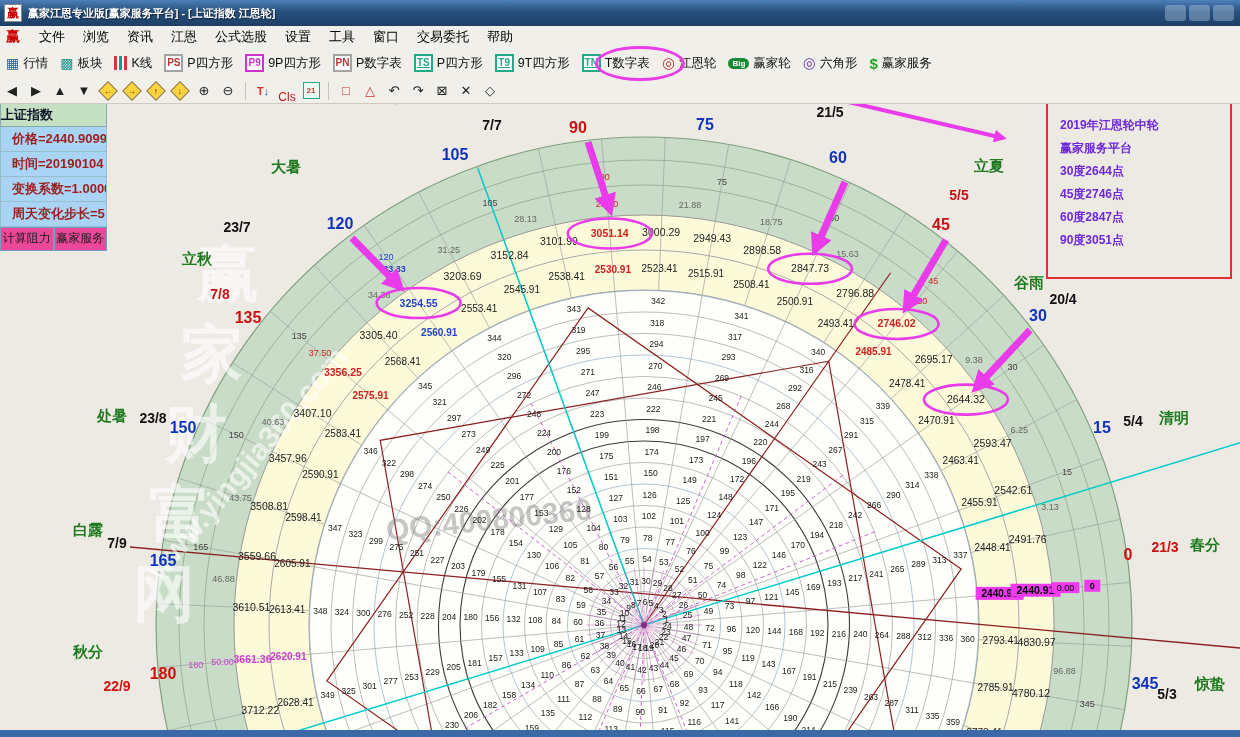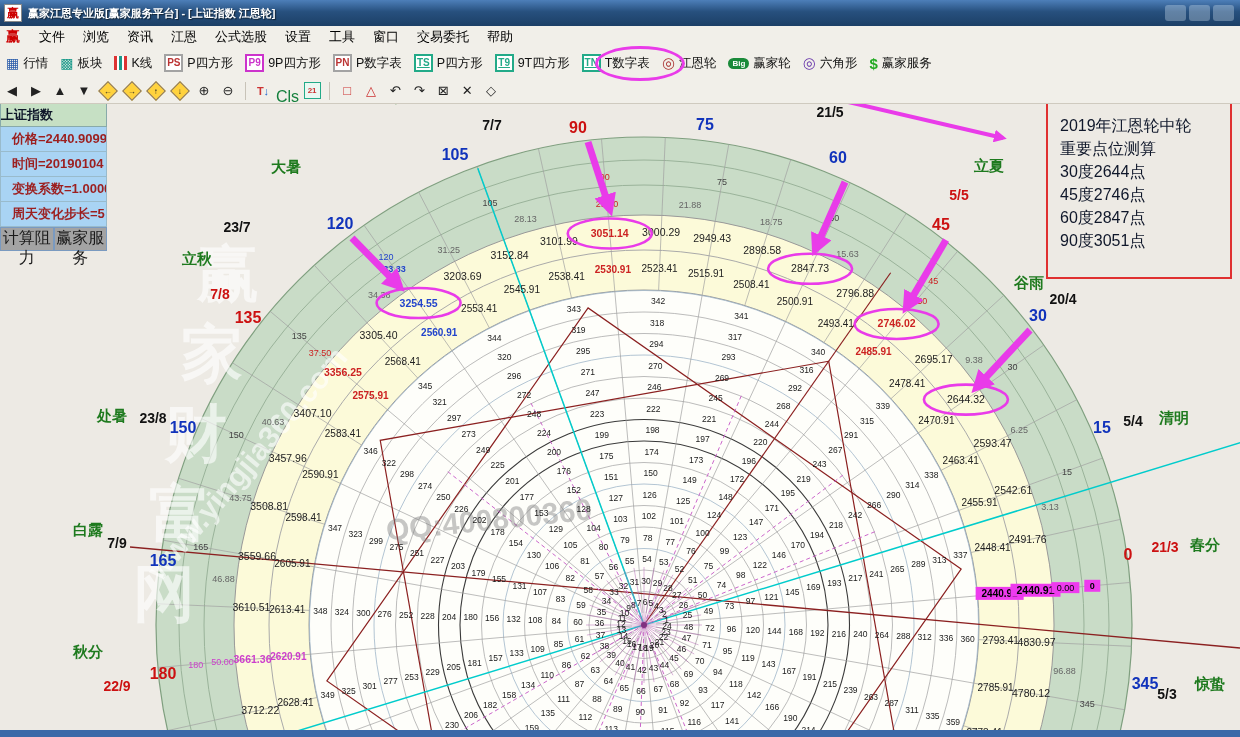--- a/index.html
+++ b/index.html
@@ -33,39 +33,39 @@
   .ihex{color:#63a;font-size:15px;font-weight:bold;}
   .idol{color:#2a2;font-size:15px;font-weight:bold;}
   .toolbar2{position:absolute;top:78px;left:0;width:1240px;height:25px;background:#F1EFE9;
     border-bottom:1px solid #cfcabf;display:flex;align-items:center;z-index:20;}
   .tb2-item{min-width:22px;height:20px;display:flex;align-items:center;justify-content:center;
     color:#222;font-size:13px;margin:0 1px;}
   .tb2-sep{width:1px;height:18px;background:#c8c3b8;margin:0 5px;}
   .dia{width:12px;height:12px;background:#ffd23e;border:1px solid #876;transform:rotate(45deg);
     display:flex;align-items:center;justify-content:center;}
   .dia span{transform:rotate(-45deg);font-size:8px;color:#222;font-weight:bold;}
-  .red{color:#c33;} .cls{font-size:16px;color:#15803d;margin-top:12px;}
+  .red{color:#c33;} .cls{font-size:12px;color:#b91c1c;margin-top:12px;}
   .cal{width:15px;height:15px;border:1px solid #2a8;background:#eaf8f2;color:#c33;font-size:8px;
     line-height:15px;text-align:center;font-weight:bold;}
   .tsort b{color:#c33;font-size:11px;} .tsort i{color:#26c;font-style:normal;font-size:11px;}
   
   #wheelsvg{position:absolute;top:0;left:0;z-index:10;pointer-events:none;}
   
   .panel{position:absolute;top:103px;left:0;width:107px;z-index:15;font-size:13px;}
   .panel .ptitle{background:#C6E0C4;border:1px solid #8aa;color:#0f172a;text-align:left;
     font-weight:bold;height:22px;line-height:22px;}
   .panel .prow{background:#A9D4F4;border:1px solid #9bc;border-top:none;color:#9c1f1f;
     font-weight:bold;height:24px;line-height:24px;white-space:nowrap;overflow:hidden;padding-left:11px;}
   .panel .pbtns{display:flex;}
-  .panel .pbtn{flex:1;background:#a3a3a3;border:1px solid #7a9ac0;color:#1a1a1a;font-size:16px;
+  .panel .pbtn{flex:1;background:#ec4899;border:1px solid #7a9ac0;color:#1a1a1a;font-size:12px;
     height:22px;line-height:20px;text-align:center;}
   
   .redbox{position:absolute;left:1046px;top:88px;width:186px;height:191px;border:2px solid #E03030;
     z-index:14;padding:24px 0 0 12px;box-sizing:border-box;}
-  .redbox div{color:#0f172a;font-size:16px;font-weight:normal;line-height:23px;white-space:nowrap;}
+  .redbox div{color:#6d28d9;font-size:12px;font-weight:bold;line-height:23px;white-space:nowrap;}
   
   .tb-ellipse{position:absolute;left:595px;top:46px;width:84px;height:29px;border:3px solid #E93BE9;
     border-radius:50%;z-index:25;pointer-events:none;}
   .bottombar{position:absolute;left:0;top:730px;width:1240px;height:7px;background:#3b69a8;z-index:18;}
 </style>
 </head>
 <body>
 
 <div class="titlebar">
   <span class="appicon">赢</span>
@@ -783,20 +783,20 @@
       <div class="prow">周天变化步长=5</div>
     </div>
   <div class="pbtns">
     <div class="pbtn">计算阻力</div>
     <div class="pbtn">赢家服务</div>
   </div>
 </div>
 
 <div class="redbox" id="redbox">
     <div>2019年江恩轮中轮</div>
-    <div>重要点位测算</div>
+    <div>赢家服务平台</div>
     <div>30度2644点</div>
     <div>45度2746点</div>
     <div>60度2847点</div>
     <div>90度3051点</div>
   </div>
 <div class="tb-ellipse"></div>
 <div class="bottombar"></div>
 
 </body></html>

